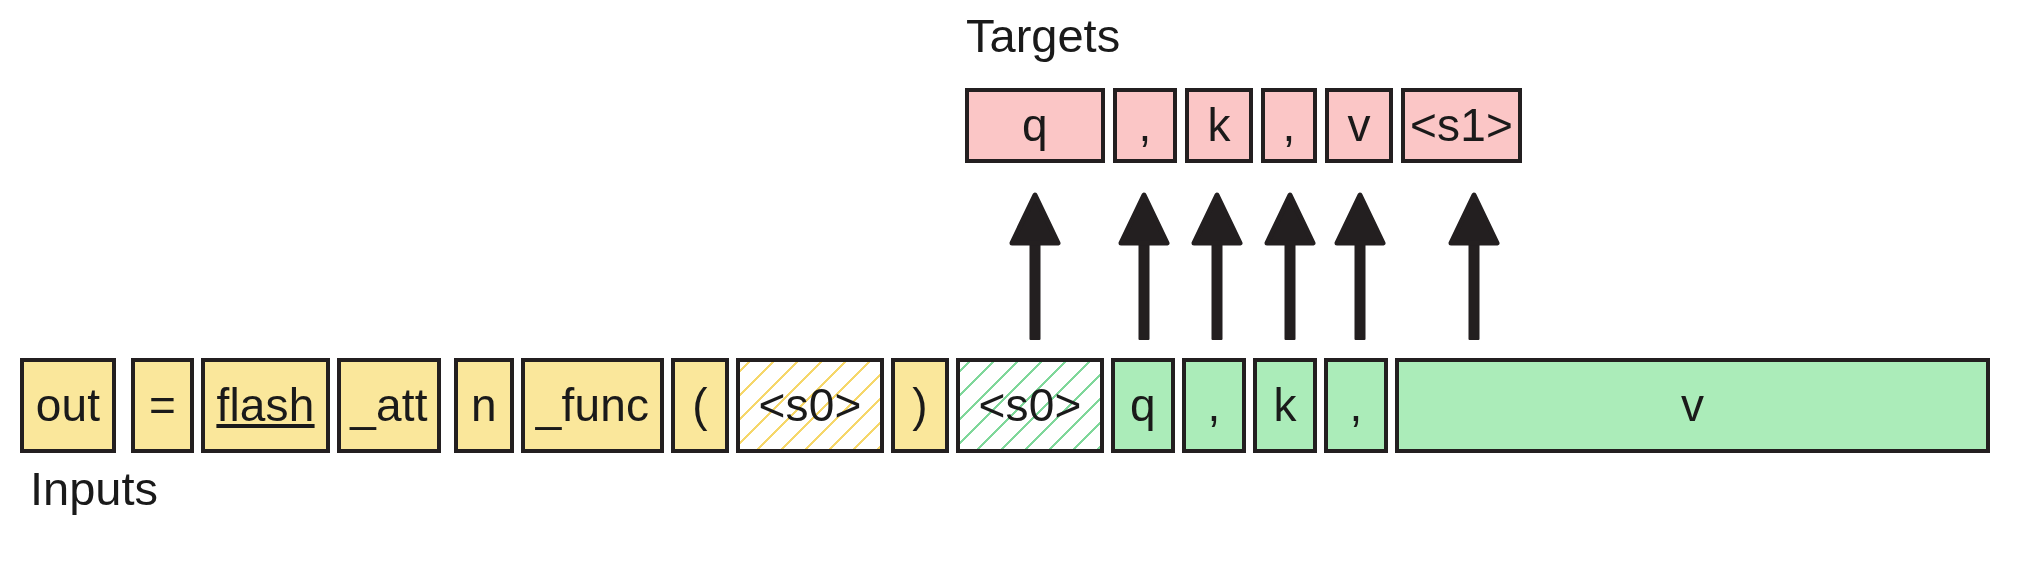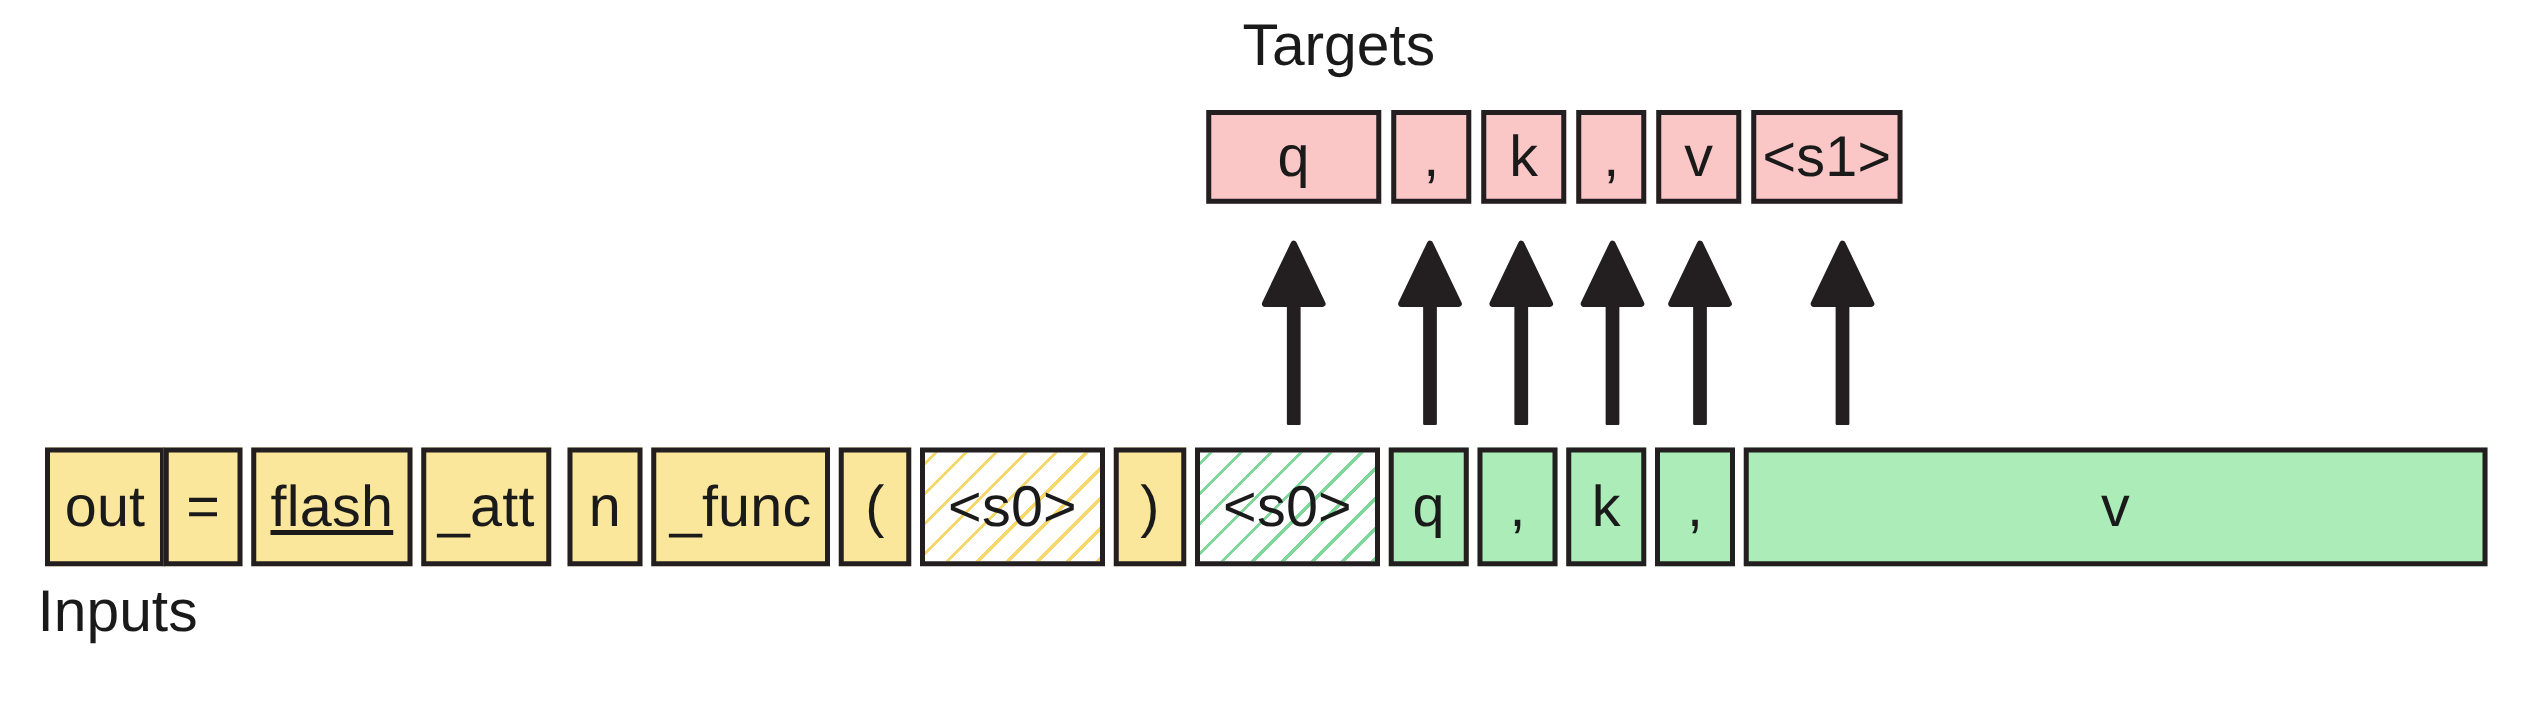--- a/index.html
+++ b/index.html
@@ -80,21 +80,21 @@
     color: #1a1a1a;
     white-space: nowrap;
     user-select: none;
   }
 </style>
 </head>
 <body>
 
 <div id="canvas">
 
-  <div class="caption" id="targets-caption" style="left: 966px; top: 12px; width: 140px; text-align: right; margin-left: 28px;">Targets</div>
+  <div class="caption" id="targets-caption" style="left: 966px; top: 12px; width: 140px; text-align: right;">Targets</div>
 
   <div id="target-row">
       <div class="token fill-pink" style="left: 965px; top: 88px; width: 140px; height: 75px;">
         <span class="glyph">q</span>
       </div>
       <div class="token fill-pink" style="left: 1113px; top: 88px; width: 64px; height: 75px;">
         <span class="glyph">,</span>
       </div>
       <div class="token fill-pink" style="left: 1185px; top: 88px; width: 68px; height: 75px;">
         <span class="glyph">k</span>
@@ -131,21 +131,21 @@
         <rect x="17.5" y="44" width="11" height="101" fill="#231f20" rx="1"></rect>
         <path d="M 23 0 L 46 48 L 0 48 Z" fill="#231f20" stroke="#231f20" stroke-width="5" stroke-linejoin="round"></path>
       </svg>
       <svg class="arrow" width="46" height="145" style="position: absolute; left: 1451px; top: 195px;">
         <rect x="17.5" y="44" width="11" height="101" fill="#231f20" rx="1"></rect>
         <path d="M 23 0 L 46 48 L 0 48 Z" fill="#231f20" stroke="#231f20" stroke-width="5" stroke-linejoin="round"></path>
       </svg>
     </div>
 
   <div id="input-row">
-      <div class="token fill-yellow" style="left: 36px; top: 358px; width: 96px; height: 95px;">
+      <div class="token fill-yellow" style="left: 20px; top: 358px; width: 96px; height: 95px;">
         <span class="glyph">out</span>
       </div>
       <div class="token fill-yellow" style="left: 131px; top: 358px; width: 63px; height: 95px;">
         <span class="glyph">=</span>
       </div>
       <div class="token fill-yellow" style="left: 201px; top: 358px; width: 129px; height: 95px; text-decoration: underline;">
         <span class="glyph">flash</span>
       </div>
       <div class="token fill-yellow" style="left: 337px; top: 358px; width: 104px; height: 95px;">
         <span class="glyph">_att</span>

